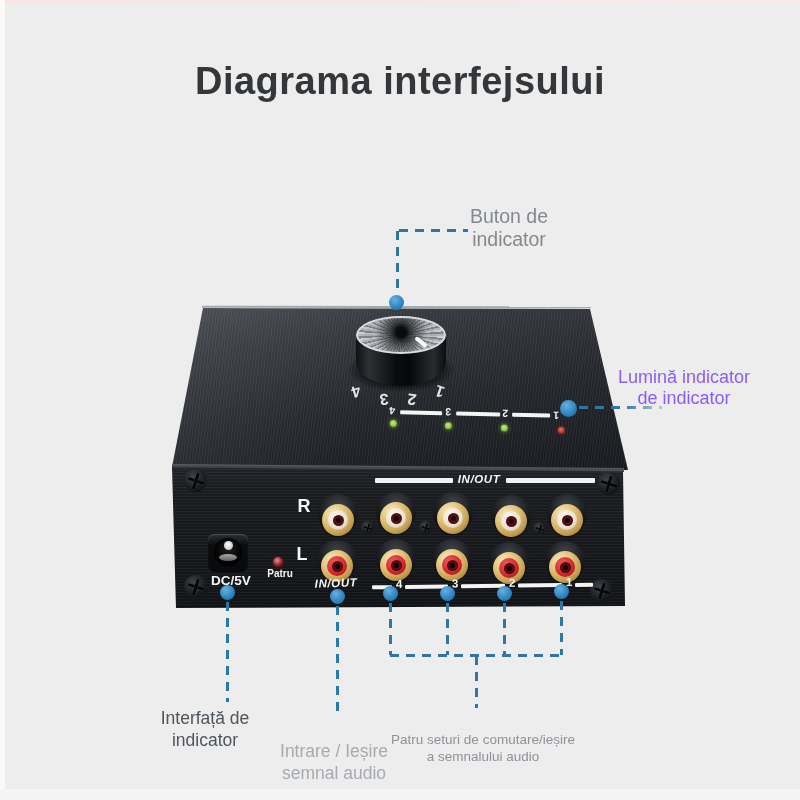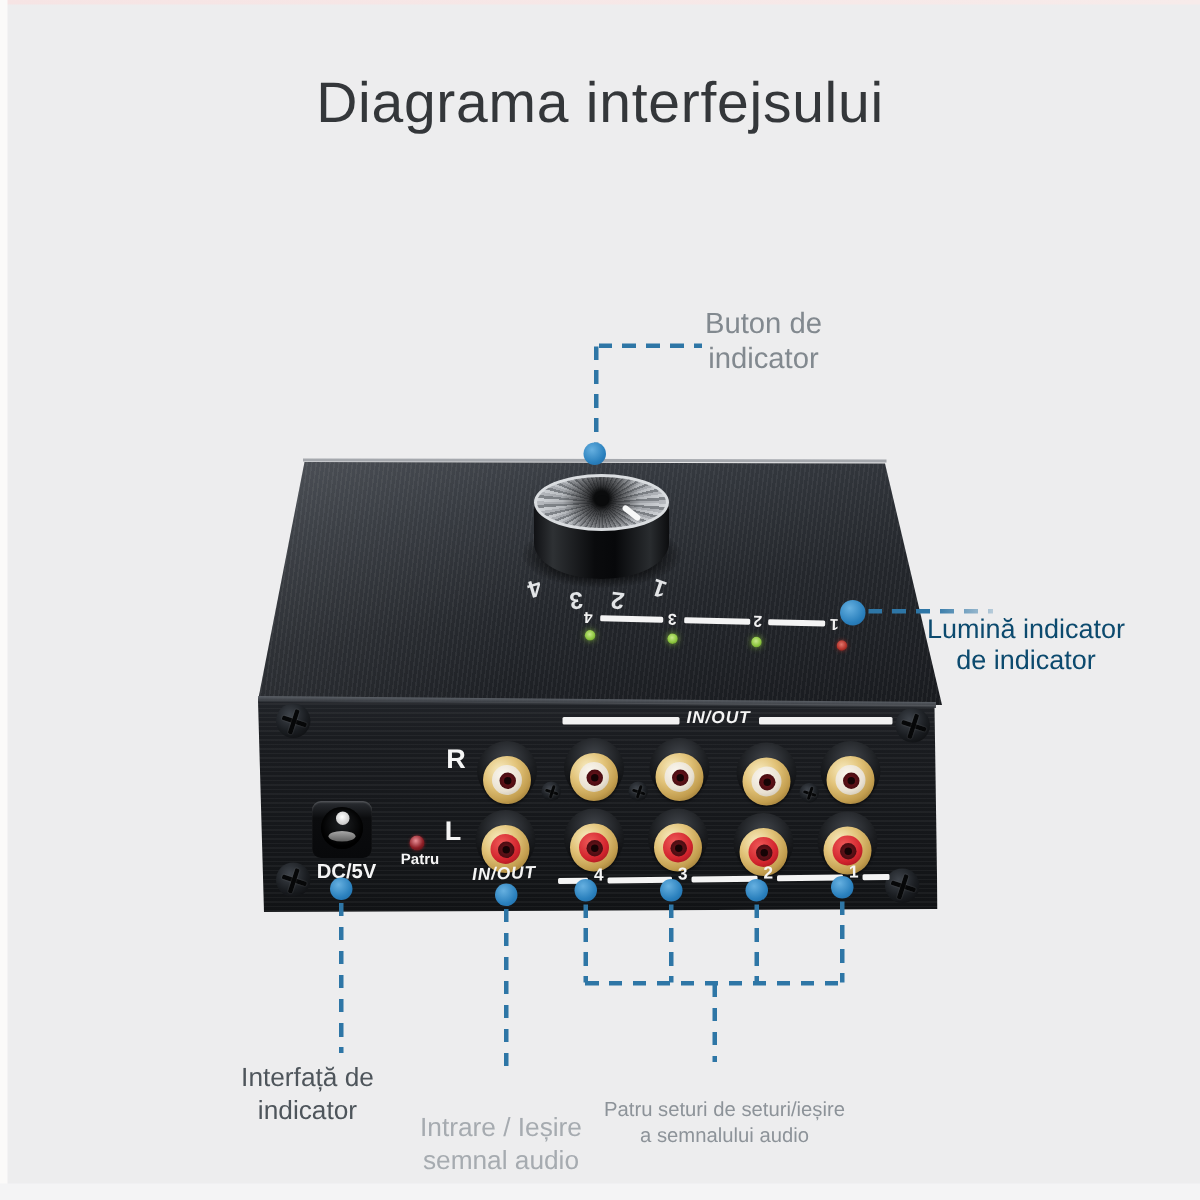--- a/index.html
+++ b/index.html
@@ -4,30 +4,30 @@
 <style>
   html,body{margin:0;padding:0;background:#d8d8d8;}
   .stage{position:relative;width:800px;height:800px;margin:0 auto;background:#ededee;overflow:hidden;
          font-family:"Liberation Sans",sans-serif;}
   .abs{position:absolute;}
   
   .edge-top{left:0;top:0;width:800px;height:3px;background:linear-gradient(to right,#f6e4e4,#f7ebea);}
   .edge-left{left:0;top:0;width:5px;height:800px;background:#fbfaf9;}
   .edge-bottom{left:0;top:789px;width:800px;height:11px;background:#f4f4f5;}
 
-  .title{left:0;top:48px;width:800px;text-align:center;font-size:38px;font-weight:400;color:#34373a;letter-spacing:.5px;}
+  .title{left:0;top:60px;width:800px;text-align:center;font-size:38px;font-weight:700;color:#34373a;letter-spacing:.5px;}
 
   
   .dot{width:15px;height:15px;border-radius:50%;
        background:radial-gradient(circle at 38% 32%,#66b0e0,#2a80bd 62%,#1e66a0);}
   .vdash{width:3px;background:repeating-linear-gradient(to bottom,#2e76a6 0 9px,rgba(0,0,0,0) 9px 16px);}
   .hdash{height:3px;background:repeating-linear-gradient(to right,#2e76a6 0 9px,rgba(0,0,0,0) 9px 16px);}
   .co-label{color:#848b92;text-align:center;white-space:nowrap;}
   .co-knob{font-size:19.5px;line-height:23px;color:#82898f;}
-  .co-lumina{font-size:18px;line-height:21px;color:#0c4a6e;margin-top:42px;}
+  .co-lumina{font-size:18px;line-height:21px;color:#8b5cf6;}
   .co-interfata{font-size:17.5px;line-height:22px;color:#4e555b;}
   .co-io{font-size:17.5px;line-height:22px;color:#a6abb0;}
   .co-patru{font-size:13.5px;line-height:17px;color:#8d9399;}
 
   
   .topface{left:160px;top:300px;width:480px;height:180px;
     clip-path:polygon(43px 8px,430px 9px,468px 170px,12px 167px);
     background:
       repeating-linear-gradient(97deg,rgba(255,255,255,.05) 0 1px,rgba(0,0,0,0) 1px 3px),
       linear-gradient(172deg,#43474e 0%,#33373d 25%,#24272c 55%,#17191d 100%);}
@@ -315,17 +315,17 @@
 
   <div class="abs co-label co-interfata" style="left:205px;top:707px;transform:translateX(-50%);">
     <div>Interfață de</div>
     <div>indicator</div>
   </div>
   <div class="abs co-label co-io" style="left:334px;top:727px;transform:translateX(-50%);margin-top:13px;">
     <div>Intrare / Ieșire</div>
     <div>semnal audio</div>
   </div>
   <div class="abs co-label co-patru" style="left:483px;top:731px;transform:translateX(-50%);">
-    <div>Patru seturi de seturi/ieșire</div>
+    <div>Patru seturi de comutare/ieșire</div>
     <div>a semnalului audio</div>
   </div>
 
 </div>
 
 </body></html>

